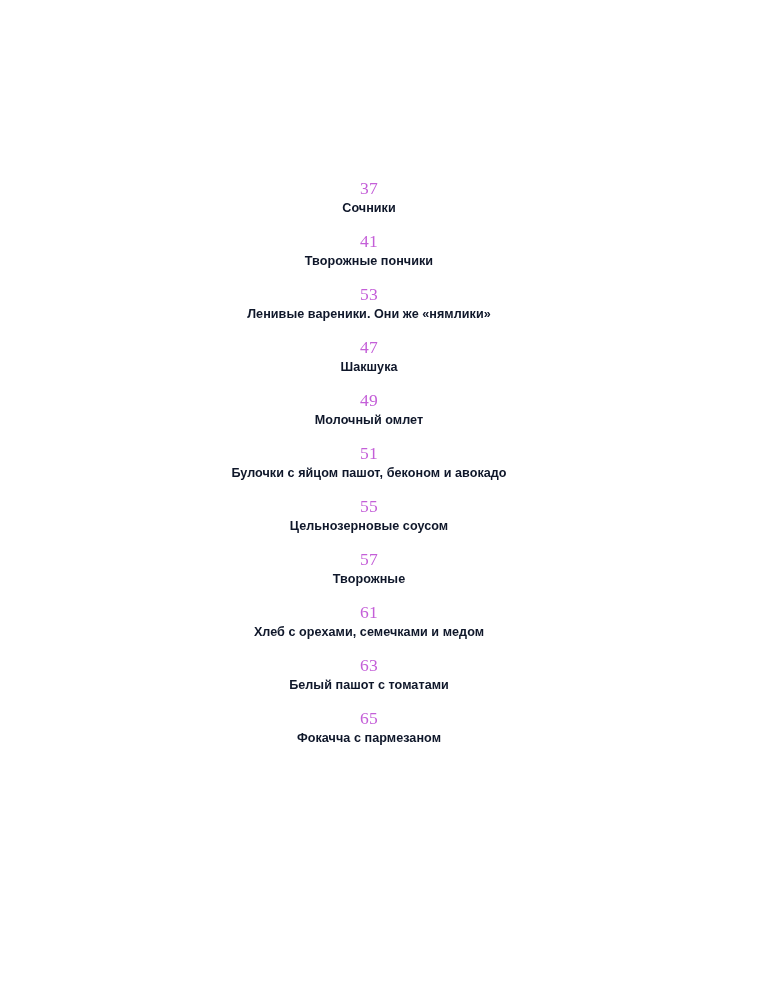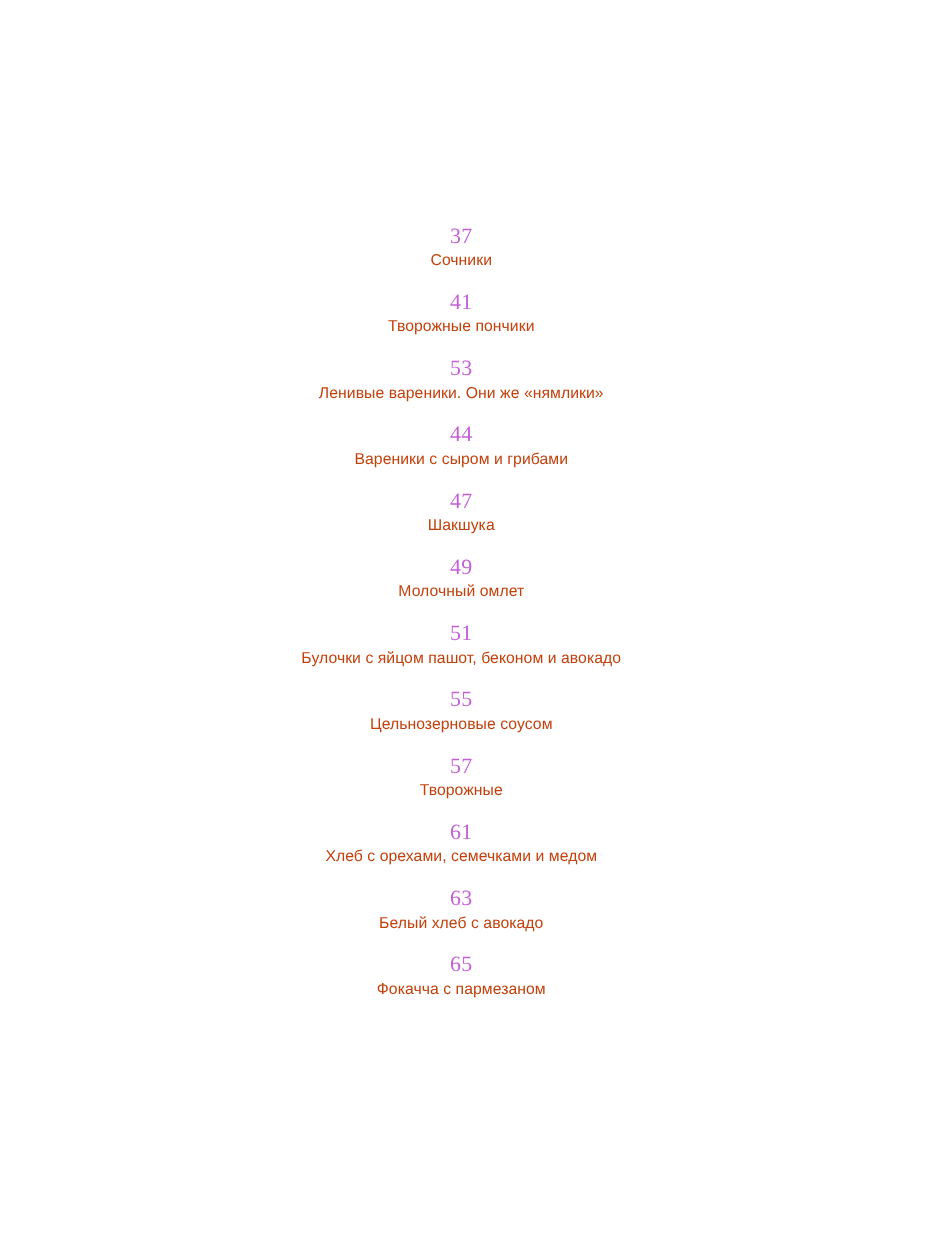--- a/index.html
+++ b/index.html
@@ -52,23 +52,23 @@
     font-weight: 400;
     line-height: 20px;
     color: #c45fd8;
     letter-spacing: 0.2px;
     white-space: nowrap;
   }
   .entry-title {
     display: block;
     font-family: "Liberation Sans", "DejaVu Sans", sans-serif;
     font-size: 12.6px;
-    font-weight: 400;
+    font-weight: 700;
     line-height: 16px;
-    color: #c2410c;
+    color: #0f172a;
     letter-spacing: 0.05px;
     white-space: nowrap;
     margin-top: 2px;
   }
 </style>
 </head>
 <body>
 
 <div class="page">
   <div class="toc">
@@ -81,24 +81,20 @@
     <div class="toc-entry">
       <span class="entry-page">41</span>
       <span class="entry-title">Творожные пончики</span>
     </div>
 
     <div class="toc-entry">
       <span class="entry-page">53</span>
       <span class="entry-title">Ленивые вареники. Они же «нямлики»</span>
     </div>
 
-    <div class="toc-entry">
-      <span class="entry-page">44</span>
-      <span class="entry-title">Вареники с сыром и грибами</span>
-    </div>
 
     <div class="toc-entry">
       <span class="entry-page">47</span>
       <span class="entry-title">Шакшука</span>
     </div>
 
     <div class="toc-entry">
       <span class="entry-page">49</span>
       <span class="entry-title">Молочный омлет</span>
     </div>
@@ -119,21 +115,21 @@
       <span class="entry-title">Творожные</span>
     </div>
 
     <div class="toc-entry">
       <span class="entry-page">61</span>
       <span class="entry-title">Хлеб с орехами, семечками и медом</span>
     </div>
 
     <div class="toc-entry">
       <span class="entry-page">63</span>
-      <span class="entry-title">Белый хлеб с авокадо</span>
+      <span class="entry-title">Белый пашот с томатами</span>
     </div>
 
     <div class="toc-entry">
       <span class="entry-page">65</span>
       <span class="entry-title">Фокачча с пармезаном</span>
     </div>
 
   </div>
 </div>
 

